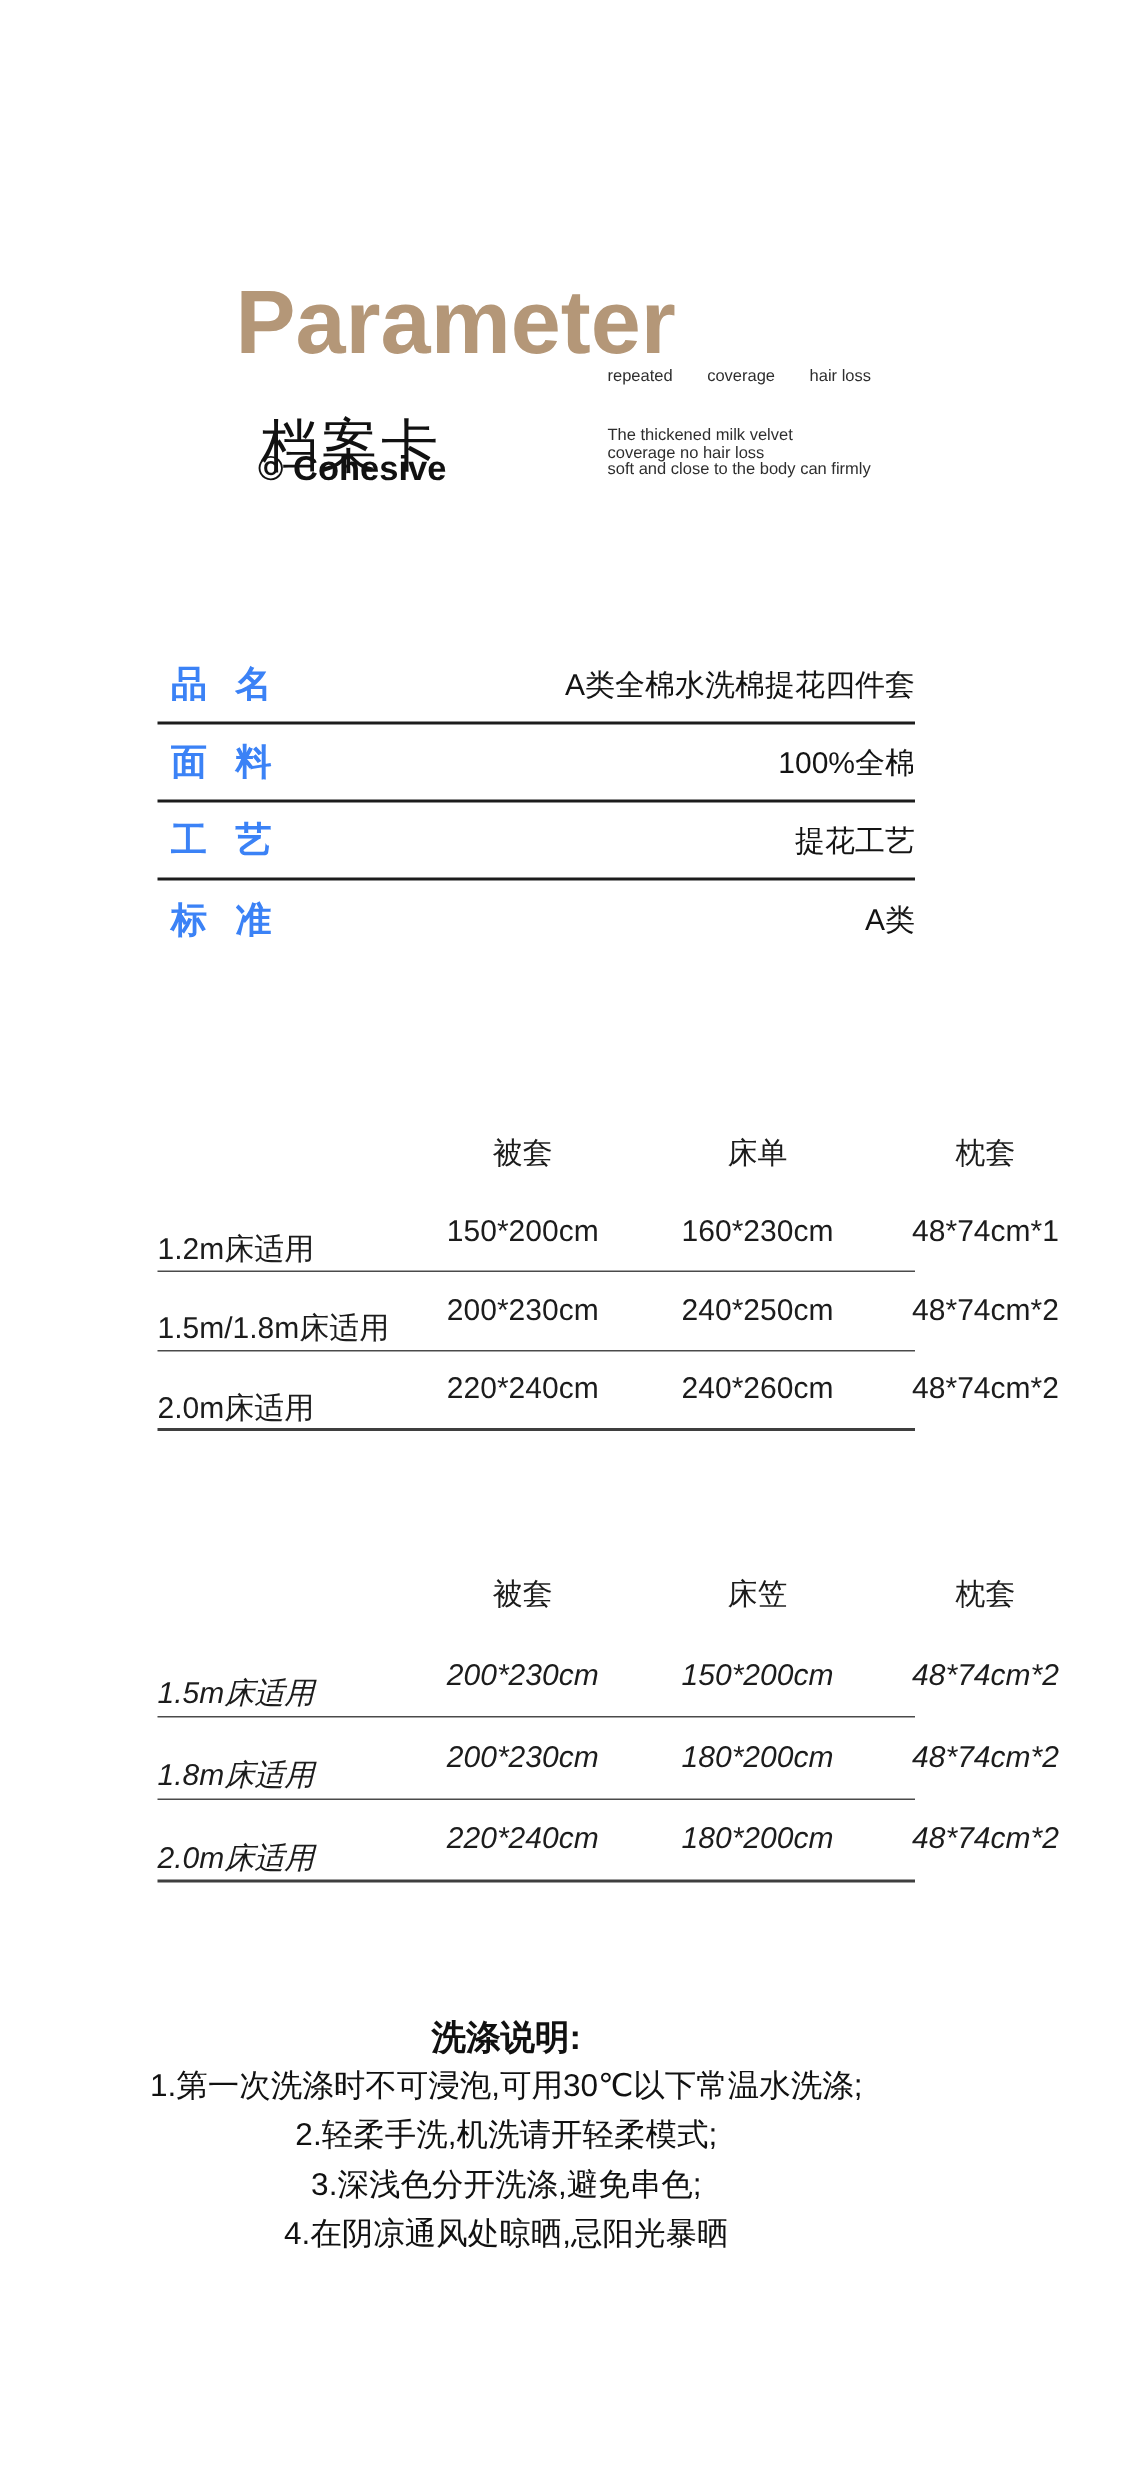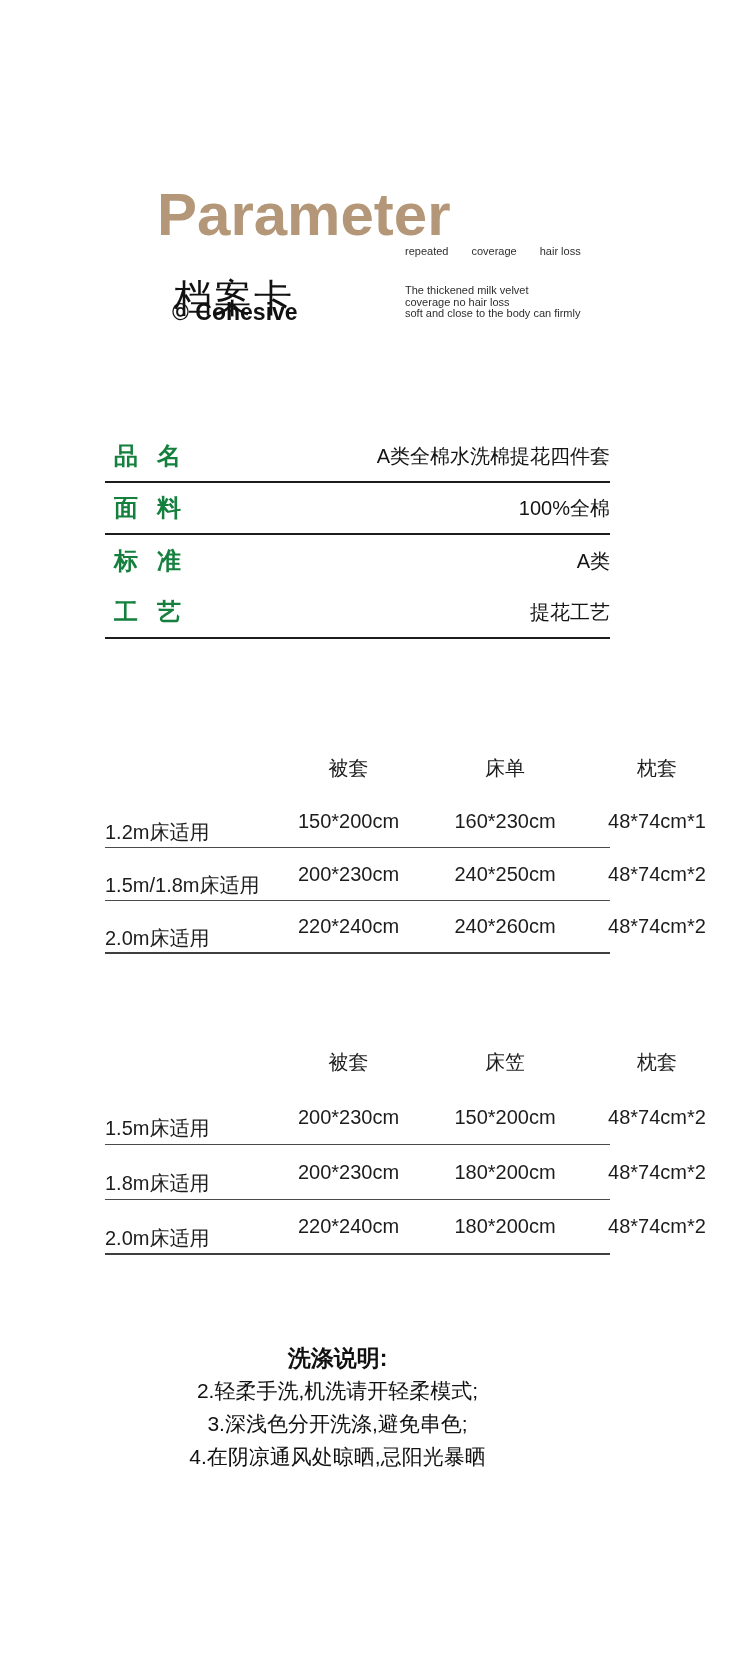--- a/index.html
+++ b/index.html
@@ -32,35 +32,35 @@
   }
   
   .attrs { position:absolute; left:105px; top:431px; width:505px; }
   .attr-row {
     height:52px; box-sizing:border-box; display:flex;
     justify-content:space-between; align-items:center;
   }
   .attr-row.divider { border-bottom:2px solid #1c1c1c; }
   .attr-label {
     font-size:24px; font-weight:700; letter-spacing:19px; padding-left:9px;
-    white-space:nowrap; color:#15803d;
+    white-space:nowrap; color:#3b82f6;
   }
   .attr-value { font-size:20px; font-weight:400; color:#141414; white-space:nowrap;margin-left:44px; }
   
   .size-table { position:absolute; left:105px; width:505px; }
   .size-table.t1 { top:741px; }
   .size-table.t2 { top:1035px; }
   .size-row {
     display:grid; grid-template-columns:150px 119px 126px 110px;
     align-items:center; box-sizing:border-box; font-size:20px; color:#1c1c1c;gap:34px;
   }
   .t1 .size-row.header { height:54px; }
   .t1 .size-row.body   { height:53px; }
   .t2 .size-row.header { height:55px; }
-  .t2 .size-row.body   { height:55px; }
+  .t2 .size-row.body   { height:55px;font-style:italic; }
   .size-row .c0 { text-align:left; white-space:nowrap;margin-top:23px; }
   .size-row .c  { text-align:center; white-space:nowrap; }
   .size-row.mid { border-bottom:1px solid #4a4a4a; }
   .size-row.last { border-bottom:2px solid #3f3f3f; }
   
   .wash { position:absolute; left:0; top:1342px; width:675px; text-align:center; color:#111; }
   .wash-title { font-size:23px; font-weight:700; line-height:32px; }
   .wash-line  { font-size:21px; font-weight:400; line-height:33px; white-space:nowrap; }
 </style>
 </head>
@@ -85,27 +85,27 @@
 
   <div class="attrs">
     <div class="attr-row divider">
       <span class="attr-label">品名</span>
       <span class="attr-value">A类全棉水洗棉提花四件套</span>
     </div>
     <div class="attr-row divider">
       <span class="attr-label">面料</span>
       <span class="attr-value">100%全棉</span>
     </div>
+    <div class="attr-row divider">
+      <span class="attr-label">工艺</span>
+      <span class="attr-value">提花工艺</span>
+    </div>
     <div class="attr-row">
       <span class="attr-label">标准</span>
       <span class="attr-value">A类</span>
-    </div>
-    <div class="attr-row divider">
-      <span class="attr-label">工艺</span>
-      <span class="attr-value">提花工艺</span>
     </div>
   </div>
 
   <div class="size-table t1">
     <div class="size-row header">
       <span class="c0"></span>
       <span class="c">被套</span>
       <span class="c">床单</span>
       <span class="c">枕套</span>
     </div>
@@ -151,18 +151,19 @@
     <div class="size-row body last">
       <span class="c0">2.0m床适用</span>
       <span class="c">220*240cm</span>
       <span class="c">180*200cm</span>
       <span class="c">48*74cm*2</span>
     </div>
   </div>
 
   <div class="wash">
     <div class="wash-title">洗涤说明:</div>
+    <div class="wash-line">1.第一次洗涤时不可浸泡,可用30℃以下常温水洗涤;</div>
     <div class="wash-line">2.轻柔手洗,机洗请开轻柔模式;</div>
     <div class="wash-line">3.深浅色分开洗涤,避免串色;</div>
     <div class="wash-line">4.在阴凉通风处晾晒,忌阳光暴晒</div>
   </div>
 
 </div>
 
 </body></html>

